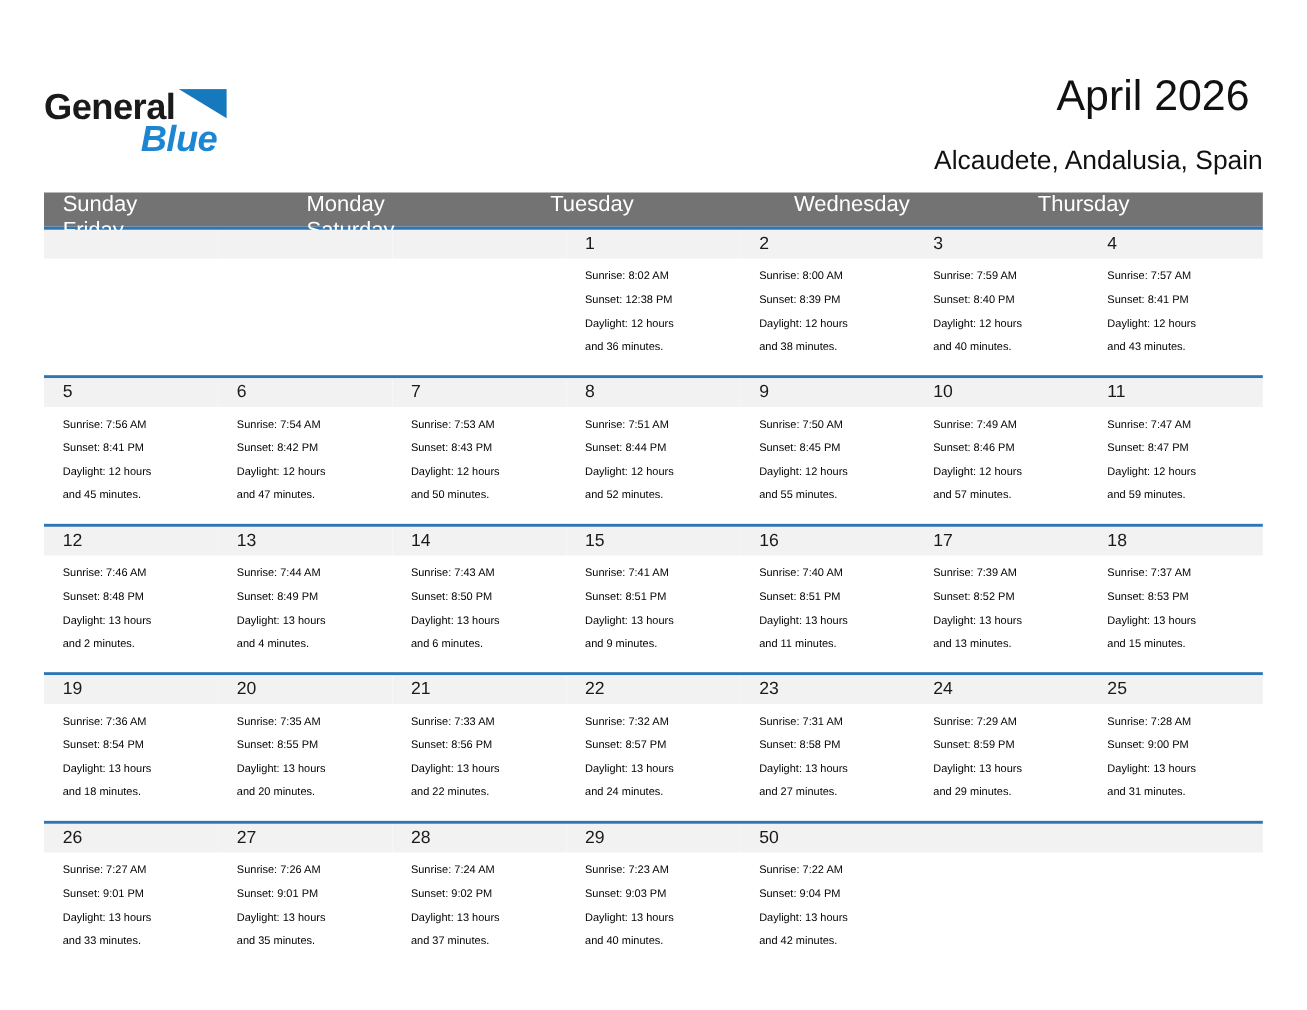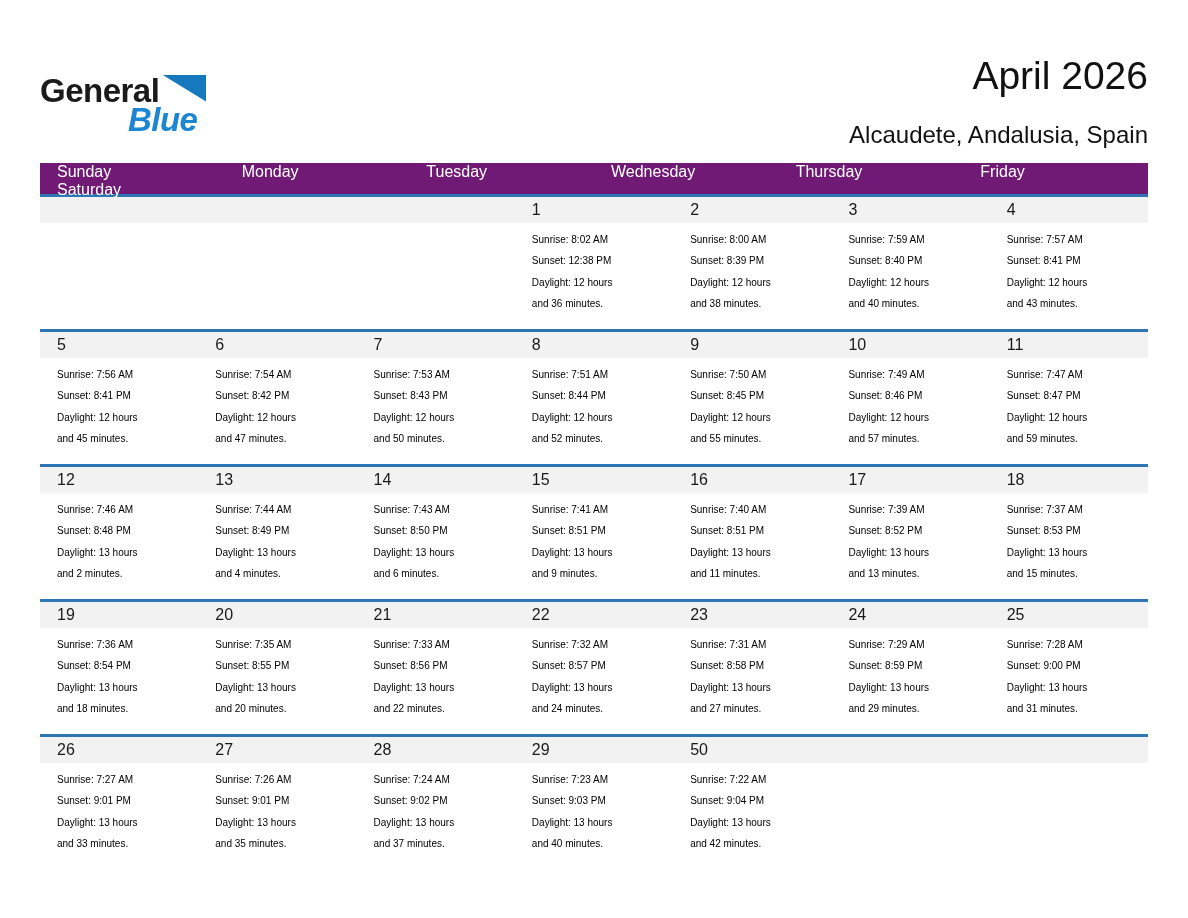--- a/index.html
+++ b/index.html
@@ -33,35 +33,35 @@
     background: #1779bd;
     clip-path: polygon(0 0, 100% 0, 100% 100%);
   }
   .logo-line2 {
     font-size: 33px; font-weight: bold; letter-spacing: -0.5px;
     color: #1c86d2; line-height: 1;
     text-align: right; padding-right: 9px; margin-top: -4px; font-style: italic;
   }
   .title-block { text-align: right; }
   .page-title {
-    margin: 0; font-size: 39px; font-weight: normal;
+    margin: 12px; font-size: 39px; font-weight: normal;
     color: #111; line-height: 1.15;
   }
   .location-subtitle {
     margin: 22px 0 0; font-size: 24px; font-weight: normal;
     color: #111; line-height: 1.2;
   }
 
   
   .calendar { margin: 13px 40px 0 40px; }
   .weekday-row {
-    display: grid; grid-template-columns: repeat(6, 1fr);
-    background: #701a75; color: #ffffff;
+    display: grid; grid-template-columns: repeat(5, 1fr);
+    background: #737373; color: #ffffff;
     height: 31px; align-items: center;
-    font-size: 16px;
+    font-size: 20px;
   }
   .weekday-row > div { padding-left: 17px; }
 
   .week {
     display: grid; grid-template-columns: repeat(7, 1fr);
     border-top: 3px solid #2e75b6;
     min-height: 132px;
   }
   .day-cell { background: #ffffff; }
   .day-num {

